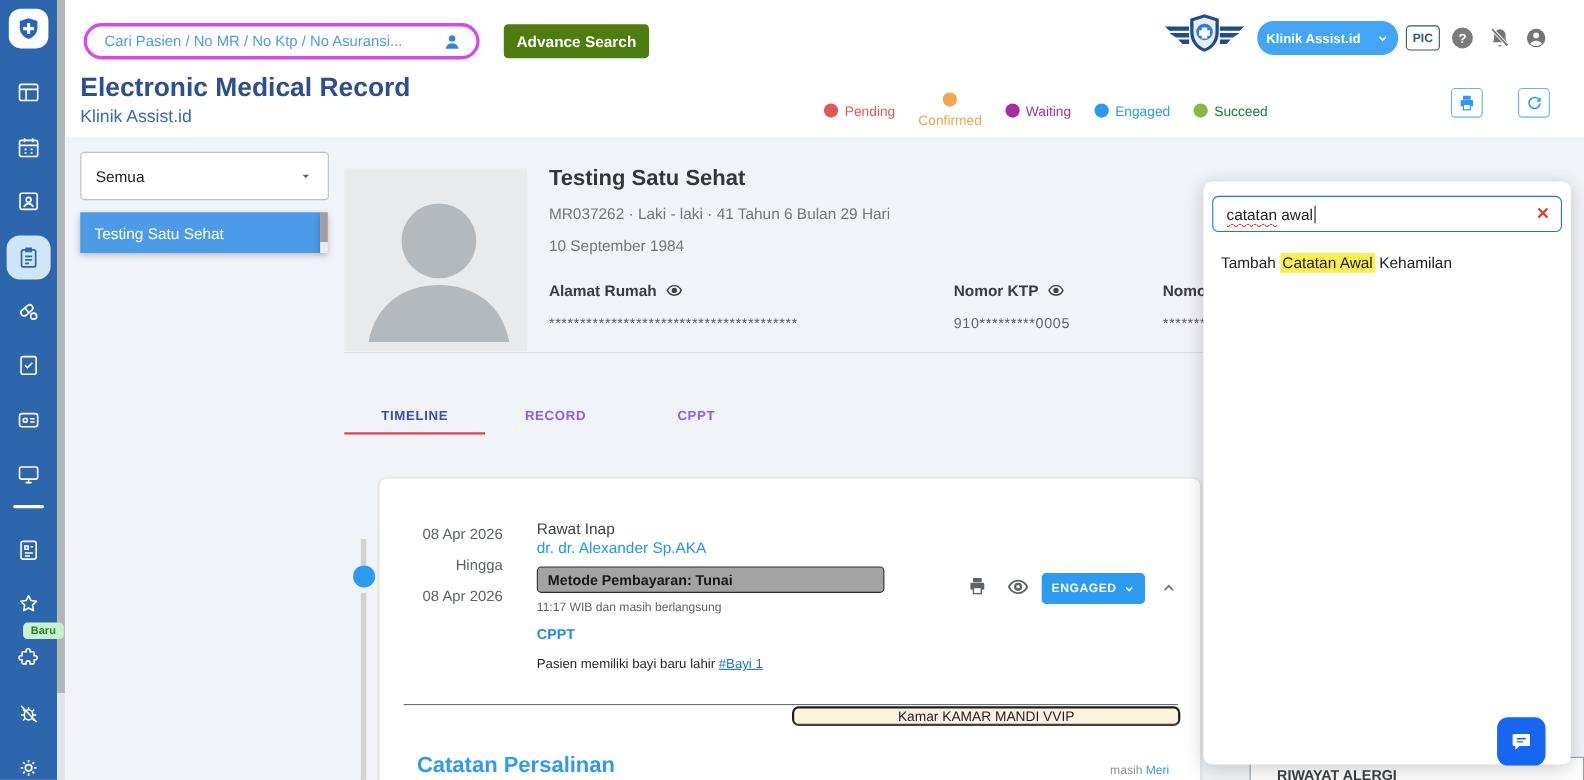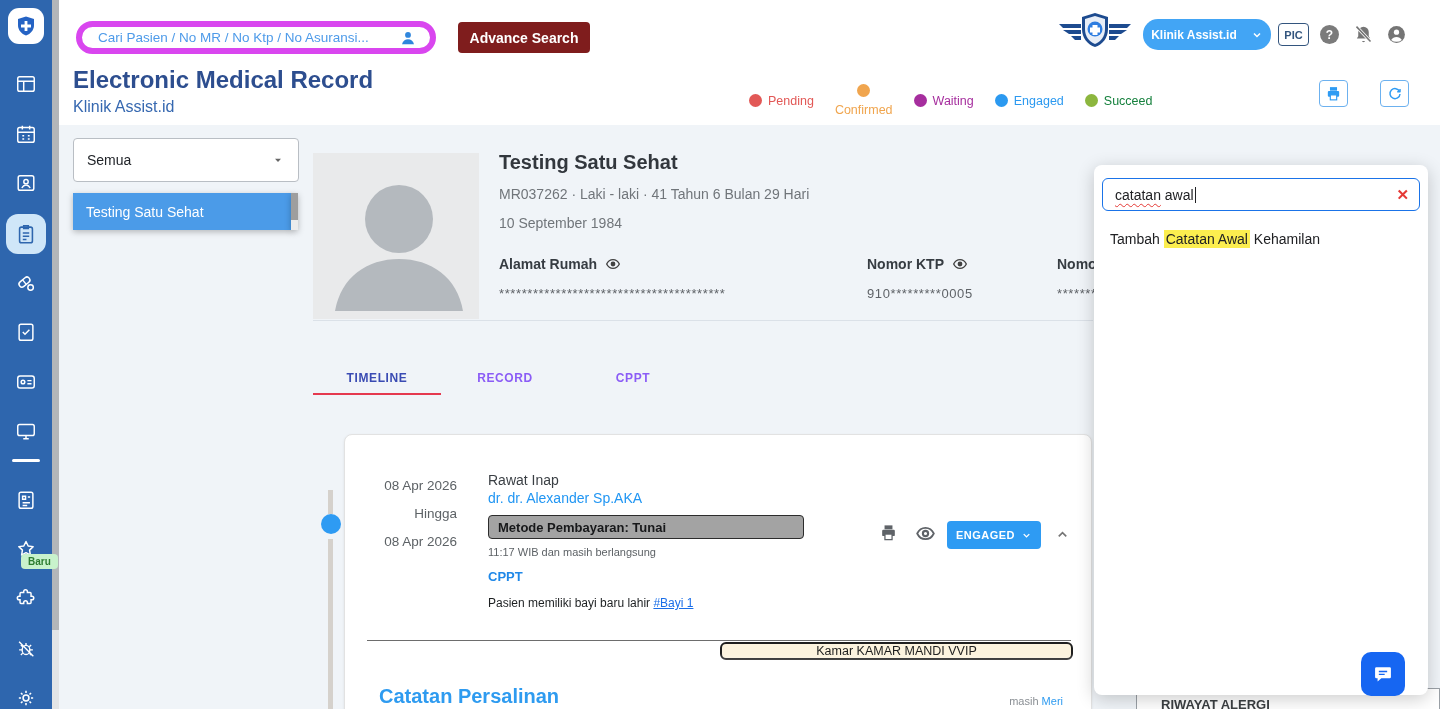--- a/index.html
+++ b/index.html
@@ -7,28 +7,28 @@
   .screen { position:relative; width:1440px; height:709px; overflow:hidden; background:#fff; }
 
   
   .sidebar { position:absolute; left:0; top:0; width:52px; height:709px; background:#2e66ae; z-index:12; }
   .side-logo { position:absolute; left:8px; top:8px; width:36px; height:36px; background:#fff; border-radius:11px; display:flex; align-items:center; justify-content:center; cursor:pointer; }
   .side-ic { position:absolute; left:0; width:52px; height:40px; display:flex; align-items:center; justify-content:center; cursor:pointer; }
   .side-active { position:absolute; left:6px; width:40px; height:40px; background:#cfe6f8; border-radius:12px; }
   .side-div { position:absolute; left:12px; width:28px; height:3px; background:#fff; border-radius:2px; }
   .side-scroll { position:absolute; left:52px; top:0; width:7px; height:709px; background:#e2e4e6; z-index:12; }
   .side-thumb { position:absolute; left:0; top:0; width:7px; height:630px; background:#b3b6b9; }
-  .baru-badge { position:absolute; left:21px; top:554px; z-index:14; background:#c8f2cc; color:#2e7d32; font-size:10px; font-weight:bold; padding:2px 7px; border-radius:4px; }
+  .baru-badge { position:absolute; left:21px; top:566px; z-index:14; background:#c8f2cc; color:#2e7d32; font-size:10px; font-weight:bold; padding:2px 7px; border-radius:4px; }
 
   
   .header { position:absolute; left:59px; top:0; width:1381px; height:125px; background:#fff; }
-  .search-pill { position:absolute; left:17px; top:21px; width:360px; height:33px; border:6px solid #d946ef; border-radius:17px; display:flex; align-items:center; padding:0 12px 0 16px; }
+  .search-pill { position:absolute; left:17px; top:21px; width:360px; height:33px; border:3px solid #d946ef; border-radius:17px; display:flex; align-items:center; padding:0 12px 0 16px; }
   .search-pill input { border:none; outline:none; flex:1; font-size:13.5px; color:#2f86dd; font-family:"Liberation Sans", sans-serif; background:transparent; }
   .search-pill input::placeholder { color:#4e9be9; opacity:1; }
-  .advance-btn { position:absolute; left:399px; top:22px; width:132px; height:31px; background:#7f1d1d; color:#fff; border:none; border-radius:4px; font-size:14px; font-weight:bold; font-family:"Liberation Sans", sans-serif; cursor:pointer; }
+  .advance-btn { position:absolute; left:399px; top:22px; width:132px; height:31px; background:#4d7c0f; color:#fff; border:none; border-radius:4px; font-size:14px; font-weight:bold; font-family:"Liberation Sans", sans-serif; cursor:pointer; }
   .wings { position:absolute; left:998px; top:8px; }
   .clinic-btn { position:absolute; left:1084px; top:19px; width:128px; height:31px; background:#42a5f5; border:none; border-radius:15px; color:#fff; font-size:12px; font-weight:bold; font-family:"Liberation Sans", sans-serif; display:flex; align-items:center; justify-content:center; gap:14px; cursor:pointer; }
   .pic-btn { position:absolute; left:1219px; top:23px; width:31px; height:23px; background:#fff; border:1.2px solid #33557e; border-radius:4px; color:#33557e; font-size:11px; font-weight:bold; font-family:"Liberation Sans", sans-serif; cursor:pointer; }
   .help-circ { position:absolute; left:1261px; top:25px; width:19px; height:19px; border-radius:50%; background:#7b7b7b; color:#fff; font-size:12px; font-weight:bold; display:flex; align-items:center; justify-content:center; cursor:pointer; }
   .hdr-ic { position:absolute; top:24px; cursor:pointer; }
   .page-title { position:absolute; left:14px; top:66px; font-size:24px; font-weight:bold; color:#2d4e8f; }
   .page-subtitle { position:absolute; left:14px; top:98px; font-size:16px; color:#3668b0; }
   .legend { position:absolute; left:690px; top:84px; display:flex; gap:21px; align-items:center; }
   .legend-item { display:flex; align-items:center; gap:6px; font-size:12.5px; }
   .legend-dot { width:13px; height:13px; border-radius:50%; }

